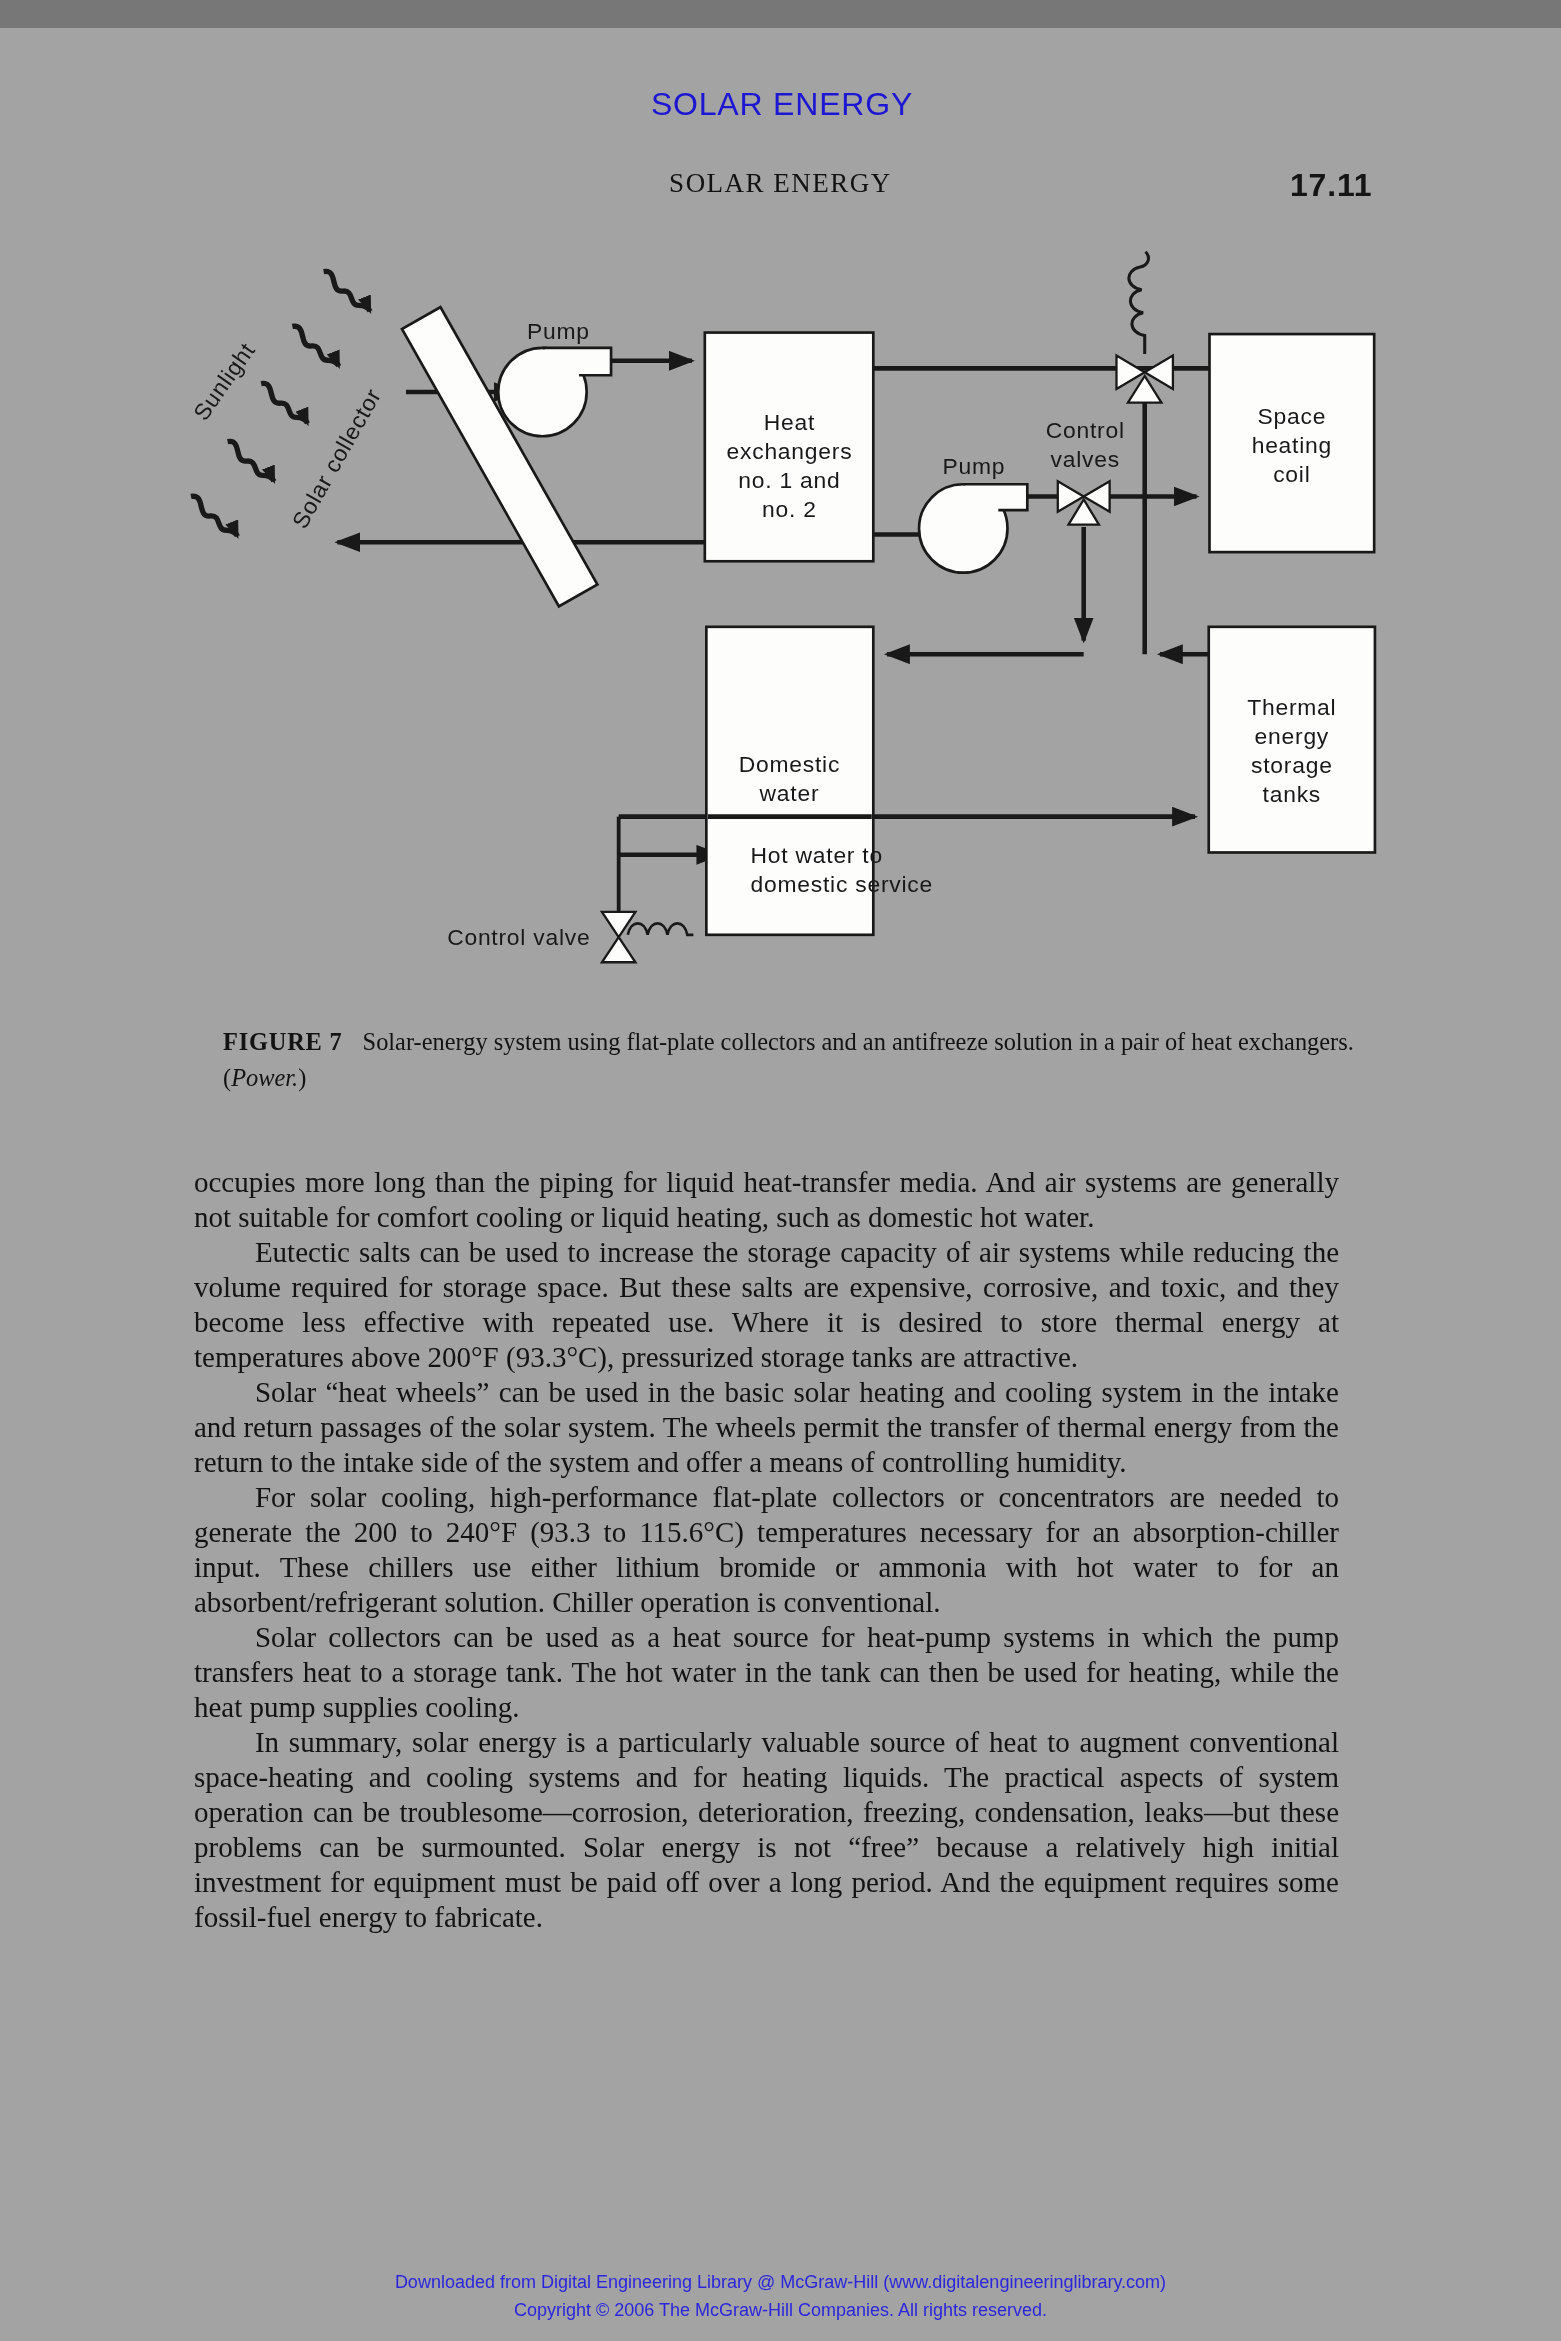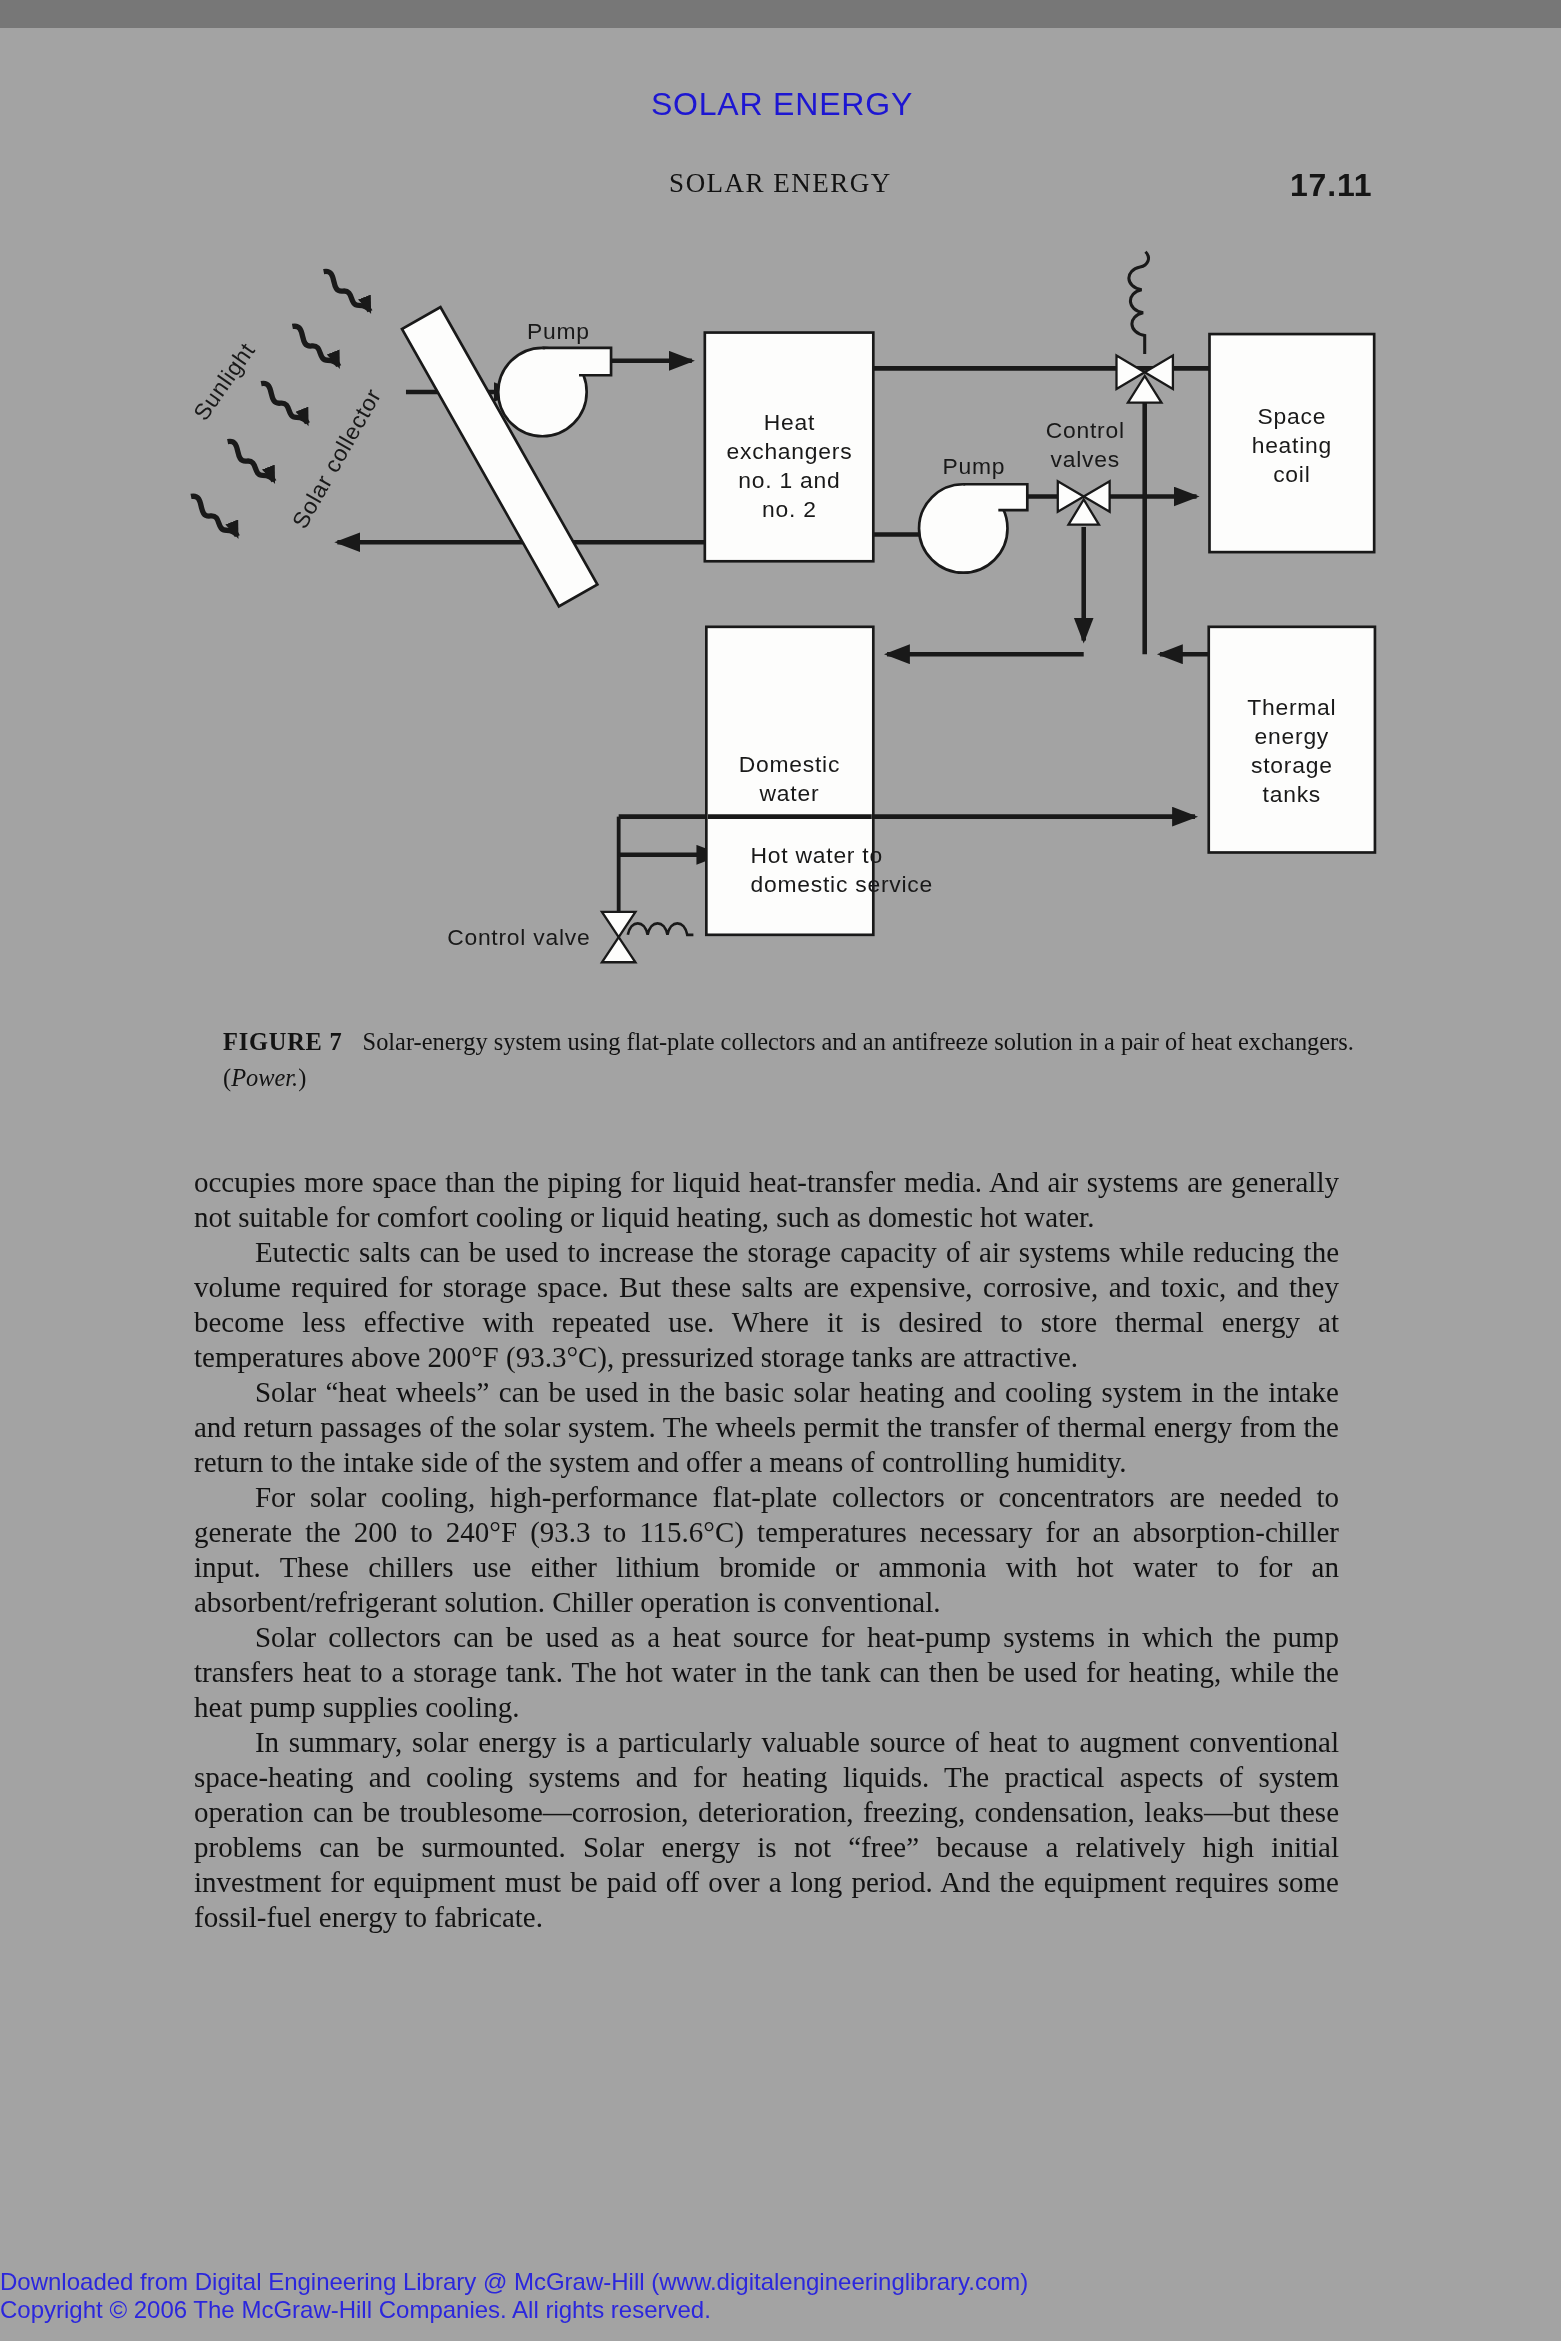--- a/index.html
+++ b/index.html
@@ -28,22 +28,22 @@
     font-size:24.4px; line-height:36px; color:#131313;
   }
   .cap-label{ font-weight:bold; margin-right:20px; letter-spacing:0.8px; }
   .bodytext{
     position:absolute; top:1137px; left:194px; width:1145px;
     font-size:29px; line-height:35px; text-align:justify; color:#131313;
   }
   .bodytext p{ margin:0; }
   .bodytext p.ind{ text-indent:2.1em; }
   .footer{
-    position:absolute; top:2240px; left:0; width:1561px; text-align:left;
-    font-family:"Liberation Sans", sans-serif; font-size:24px; line-height:28px;
+    position:absolute; top:2240px; left:0; width:1561px; text-align:center;
+    font-family:"Liberation Sans", sans-serif; font-size:18px; line-height:28px;
     color:#2b26dd;
   }
 </style>
 </head>
 <body>
 
 <div class="page">
 
   <div class="banner">SOLAR ENERGY</div>
   <div class="runhead">SOLAR ENERGY</div>
@@ -168,21 +168,21 @@
     </g>
 
     <text class="lbl" x="835" y="816">Hot water to</text>
     <text class="lbl" x="835" y="854">domestic service</text>
   </svg>
   </div>
 
   <p class="caption"><span class="cap-label">FIGURE 7</span><span>Solar-energy system using flat-plate collectors and an antifreeze solution in a pair of heat exchangers. (</span><i>Power.</i><span>)</span></p>
 
   <div class="bodytext">
-    <p class="para">occupies more space than the piping for liquid heat-transfer media. And air systems are generally not suitable for comfort cooling or liquid heating, such as domestic hot water.</p>
+    <p class="para">occupies more long than the piping for liquid heat-transfer media. And air systems are generally not suitable for comfort cooling or liquid heating, such as domestic hot water.</p>
     <p class="para ind">Eutectic salts can be used to increase the storage capacity of air systems while reducing the volume required for storage space. But these salts are expensive, corrosive, and toxic, and they become less effective with repeated use. Where it is desired to store thermal energy at temperatures above 200°F (93.3°C), pressurized storage tanks are attractive.</p>
     <p class="para ind">Solar “heat wheels” can be used in the basic solar heating and cooling system in the intake and return passages of the solar system. The wheels permit the transfer of thermal energy from the return to the intake side of the system and offer a means of controlling humidity.</p>
     <p class="para ind">For solar cooling, high-performance flat-plate collectors or concentrators are needed to generate the 200 to 240°F (93.3 to 115.6°C) temperatures necessary for an absorption-chiller input. These chillers use either lithium bromide or ammonia with hot water to for an absorbent/refrigerant solution. Chiller operation is conventional.</p>
     <p class="para ind">Solar collectors can be used as a heat source for heat-pump systems in which the pump transfers heat to a storage tank. The hot water in the tank can then be used for heating, while the heat pump supplies cooling.</p>
     <p class="para ind">In summary, solar energy is a particularly valuable source of heat to augment conventional space-heating and cooling systems and for heating liquids. The practical aspects of system operation can be troublesome—corrosion, deterioration, freezing, condensation, leaks—but these problems can be surmounted. Solar energy is not “free” because a relatively high initial investment for equipment must be paid off over a long period. And the equipment requires some fossil-fuel energy to fabricate.</p>
   </div>
 
   <div class="footer">
     <div>Downloaded from Digital Engineering Library @ McGraw-Hill (www.digitalengineeringlibrary.com)</div>
     <div>Copyright © 2006 The McGraw-Hill Companies. All rights reserved.</div>

